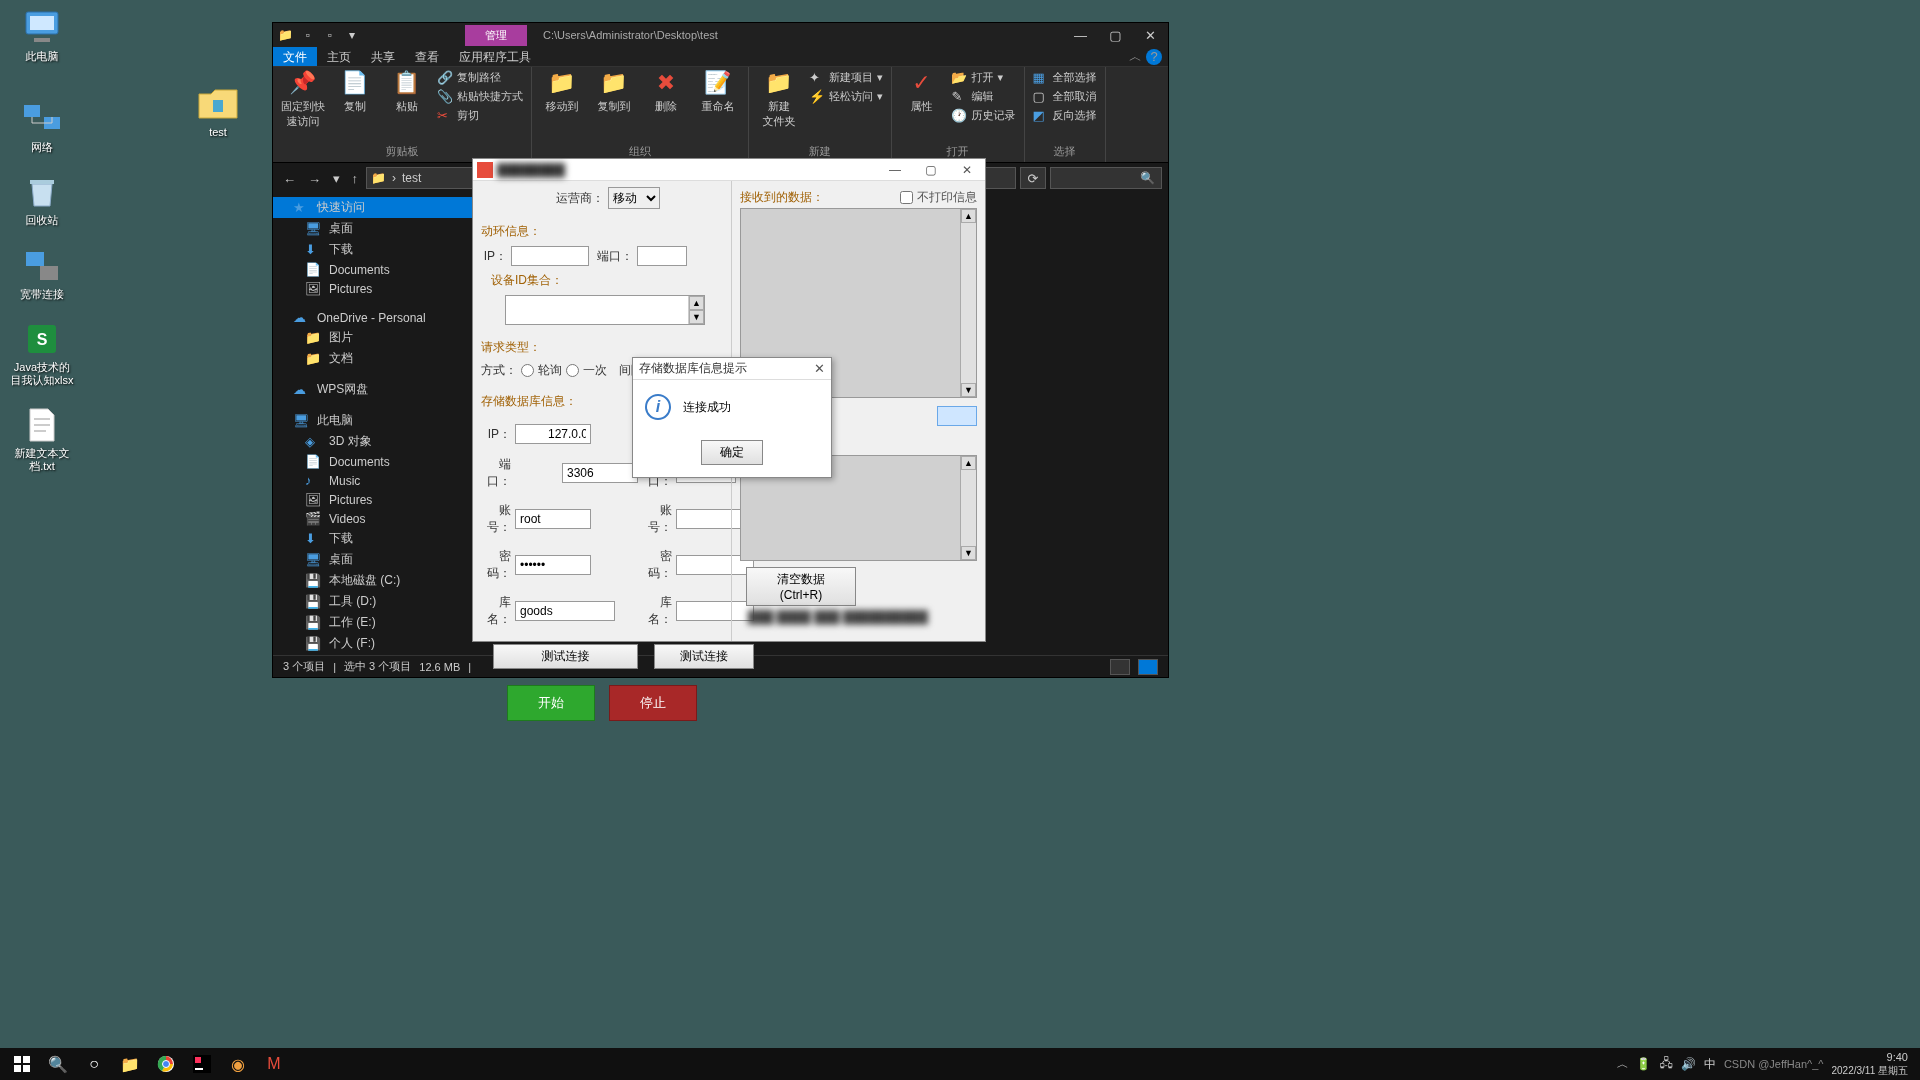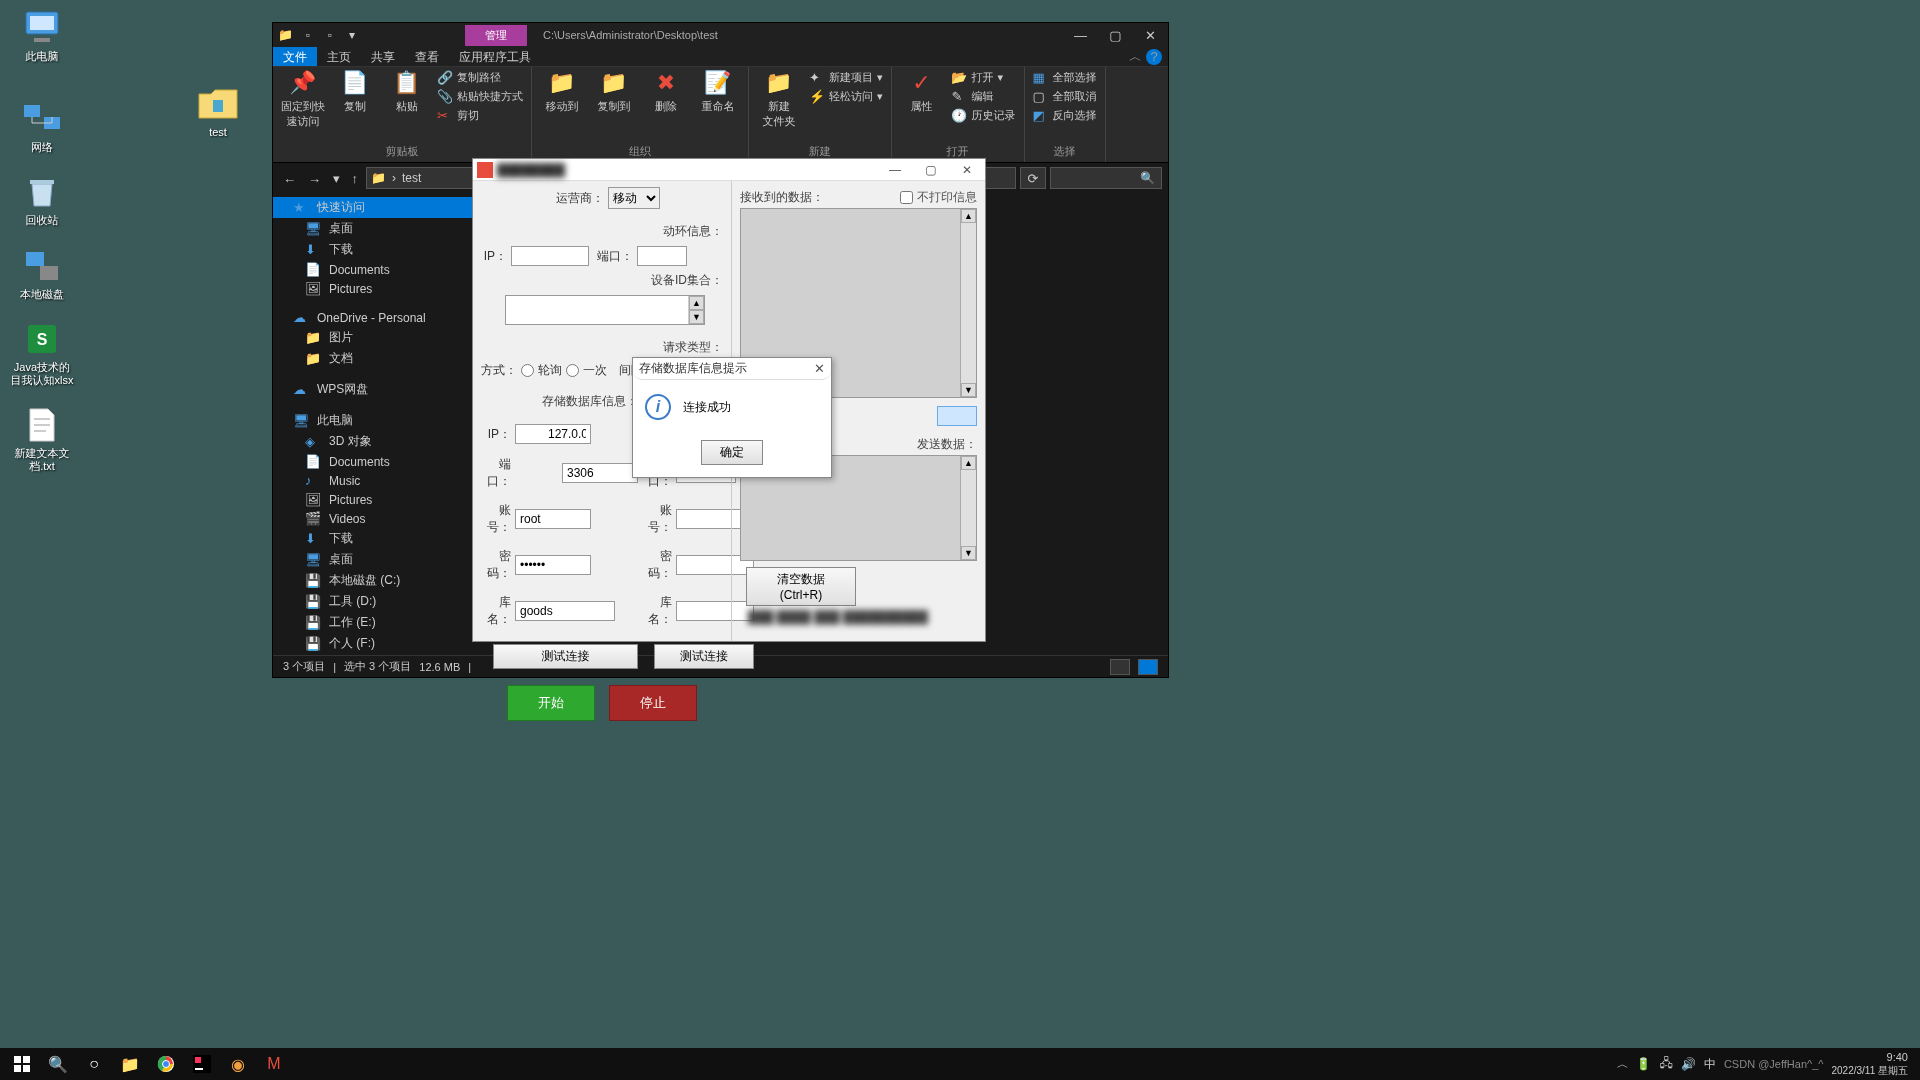--- a/index.html
+++ b/index.html
@@ -64,38 +64,38 @@
 .app-title-text { font-size: 12px; color: #333; filter: blur(3px); }
 .app-win-controls { margin-left: auto; display: flex; }
 .app-win-controls span { width: 36px; height: 22px; display:flex;align-items:center;justify-content:center; color:#555; font-size:12px; cursor:pointer; }
 .app-body { display: flex; height: calc(100% - 22px); }
 .app-left { width: 258px; padding: 6px 8px; display: flex; flex-direction: column; gap: 4px; }
 .app-right { flex: 1; border-left: 1px solid #ccc; padding: 6px 8px; display: flex; flex-direction: column; }
 .form-row { display: flex; align-items: center; gap: 4px; font-size: 12px; color: #333; }
 .form-row label { text-align: right; }
 .form-row input[type=text], .form-row input[type=password] { height: 20px; border: 1px solid #999; padding: 0 4px; font-size: 12px; }
 .form-row select { height: 22px; border: 1px solid #999; font-size: 12px; width: 52px; }
-.section-label { font-size: 12px; color: #404040; margin: 2px 0; text-align: right; }
+.section-label { font-size: 12px; color: #a16207; margin: 2px 0; }
 .textarea-box { border: 1px solid #999; background: #fff; display: flex; }
 .textarea-box .ta-content { flex: 1; }
 .textarea-box .ta-scroll { width: 16px; background: #eee; border-left: 1px solid #ccc; display: flex; flex-direction: column; }
 .ta-scroll-btn { height: 14px; border: 1px solid #aaa; background: #ddd; font-size: 9px; display:flex;align-items:center;justify-content:center; }
 .big-textarea { background: #d0d0d0; border: 1px solid #999; }
 .btn { border: 1px solid #888; background: linear-gradient(#f8f8f8,#e0e0e0); padding: 3px 12px; font-size: 12px; cursor: pointer; }
 .btn-green { background: #2ea82e; color: #fff; border: 1px solid #1e7a1e; padding: 8px 30px; font-size: 13px; }
 .btn-red { background: #a82828; color: #fff; border: 1px solid #7a1a1a; padding: 8px 30px; font-size: 13px; }
 .btn-blue { background: #cfe6ff; border: 1px solid #6aa8e8; }
 .checkbox-row { display: flex; align-items: center; gap: 4px; font-size: 12px; color: #555; }
 .divider-h { height: 1px; background: #ccc; margin: 2px 0; }
 .two-col { display: flex; gap: 4px; }
 .two-col > div { flex: 1; display: flex; flex-direction: column; gap: 12px; }
 
 
 .msgbox { position: absolute; left: 632px; top: 357px; width: 200px; background: #fff; border: 1px solid #888; box-shadow: 2px 2px 6px rgba(0,0,0,0.3); z-index: 10; }
-.msgbox-title { height: 22px; background: #fff; border-bottom: 1px solid #ddd; display: flex; align-items: center; padding: 0 6px; font-size: 12px; color: #333; border-radius: 9px; }
+.msgbox-title { height: 22px; background: #fff; border-bottom: 1px solid #ddd; display: flex; align-items: center; padding: 0 6px; font-size: 12px; color: #333; }
 .msgbox-title .close-x { margin-left: auto; color: #555; cursor: pointer; font-size: 13px;}
 .msgbox-body { padding: 14px 12px; display: flex; align-items: center; gap: 12px; font-size: 12px; }
 .info-icon { width: 26px; height: 26px; border-radius: 50%; border: 2px solid #3a7cc9; color: #3a7cc9; display:flex;align-items:center;justify-content:center; font-size: 16px; font-weight: bold; font-style: italic; }
 .msgbox-buttons { padding: 6px 0 12px; text-align: center; }
 
 
 .blurred-footer { filter: blur(3px); font-size: 12px; color: #444; padding: 4px 8px; }
 
 
 .taskbar { position: absolute; left: 0; bottom: 0; width: 100%; height: 32px; background: #101010; display: flex; align-items: center; padding: 0 4px; }
@@ -140,21 +140,21 @@
       </div>
     <div class="icon-label">回收站</div>
   </div>
   <div class="desktop-icon">
     <div class="icon-img">
         <svg width="40" height="36">
           <rect x="4" y="4" width="18" height="14" fill="#4a9de0"></rect>
           <rect x="18" y="18" width="18" height="14" fill="#888"></rect>
         </svg>
       </div>
-    <div class="icon-label">本地磁盘</div>
+    <div class="icon-label">宽带连接</div>
   </div>
   <div class="desktop-icon">
     <div class="icon-img">
         <svg width="36" height="36">
           <rect x="4" y="4" width="28" height="28" rx="3" fill="#1e8e3e"></rect>
           <text x="18" y="24" font-size="16" fill="#fff" text-anchor="middle" font-weight="bold">S</text>
         </svg>
       </div>
     <div class="icon-label" style="white-space:pre-line">Java技术的
 目我认知xlsx</div>

